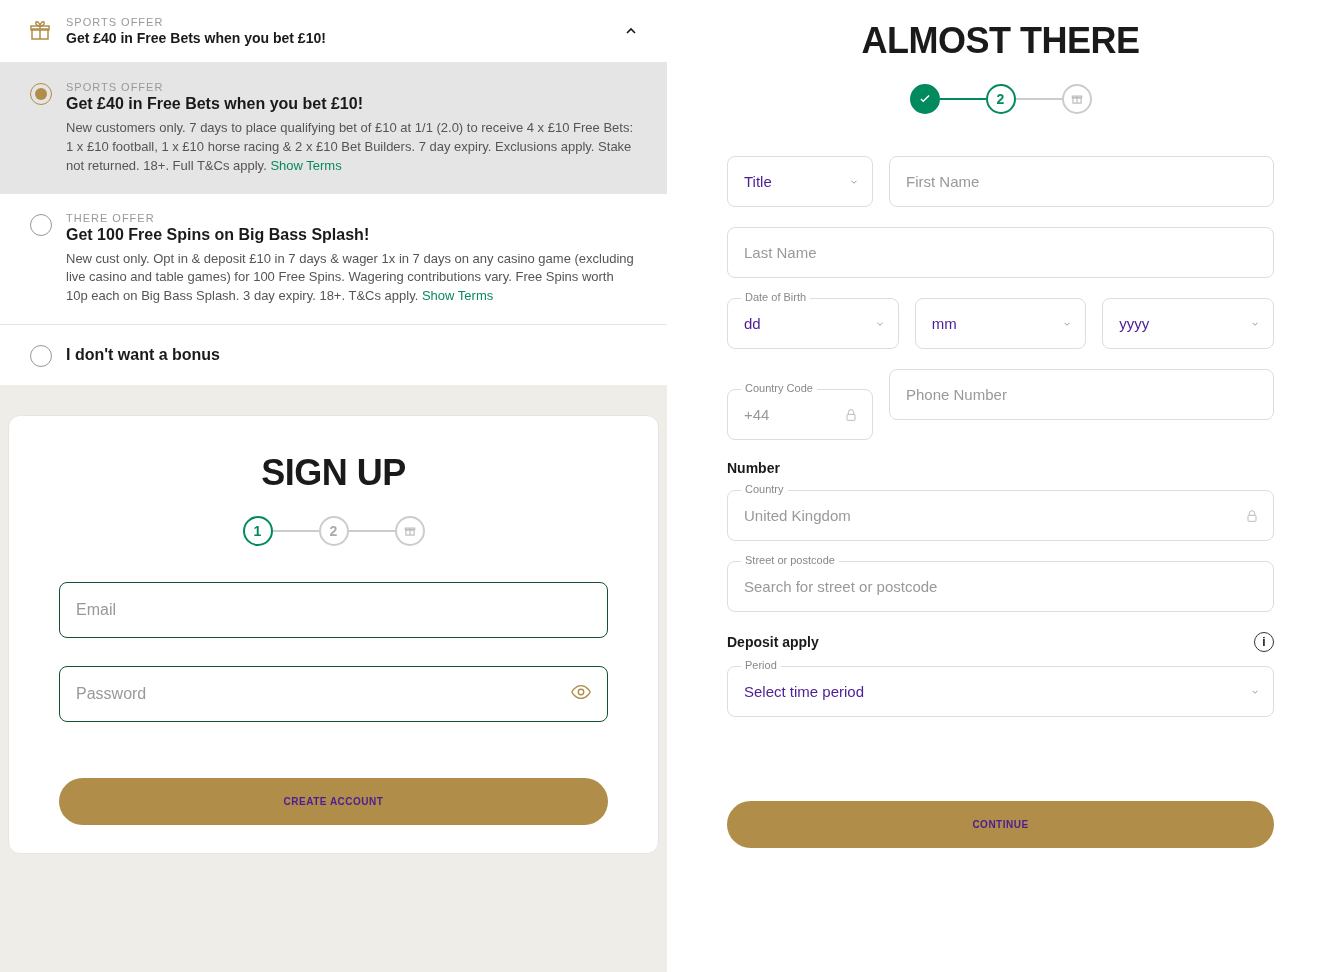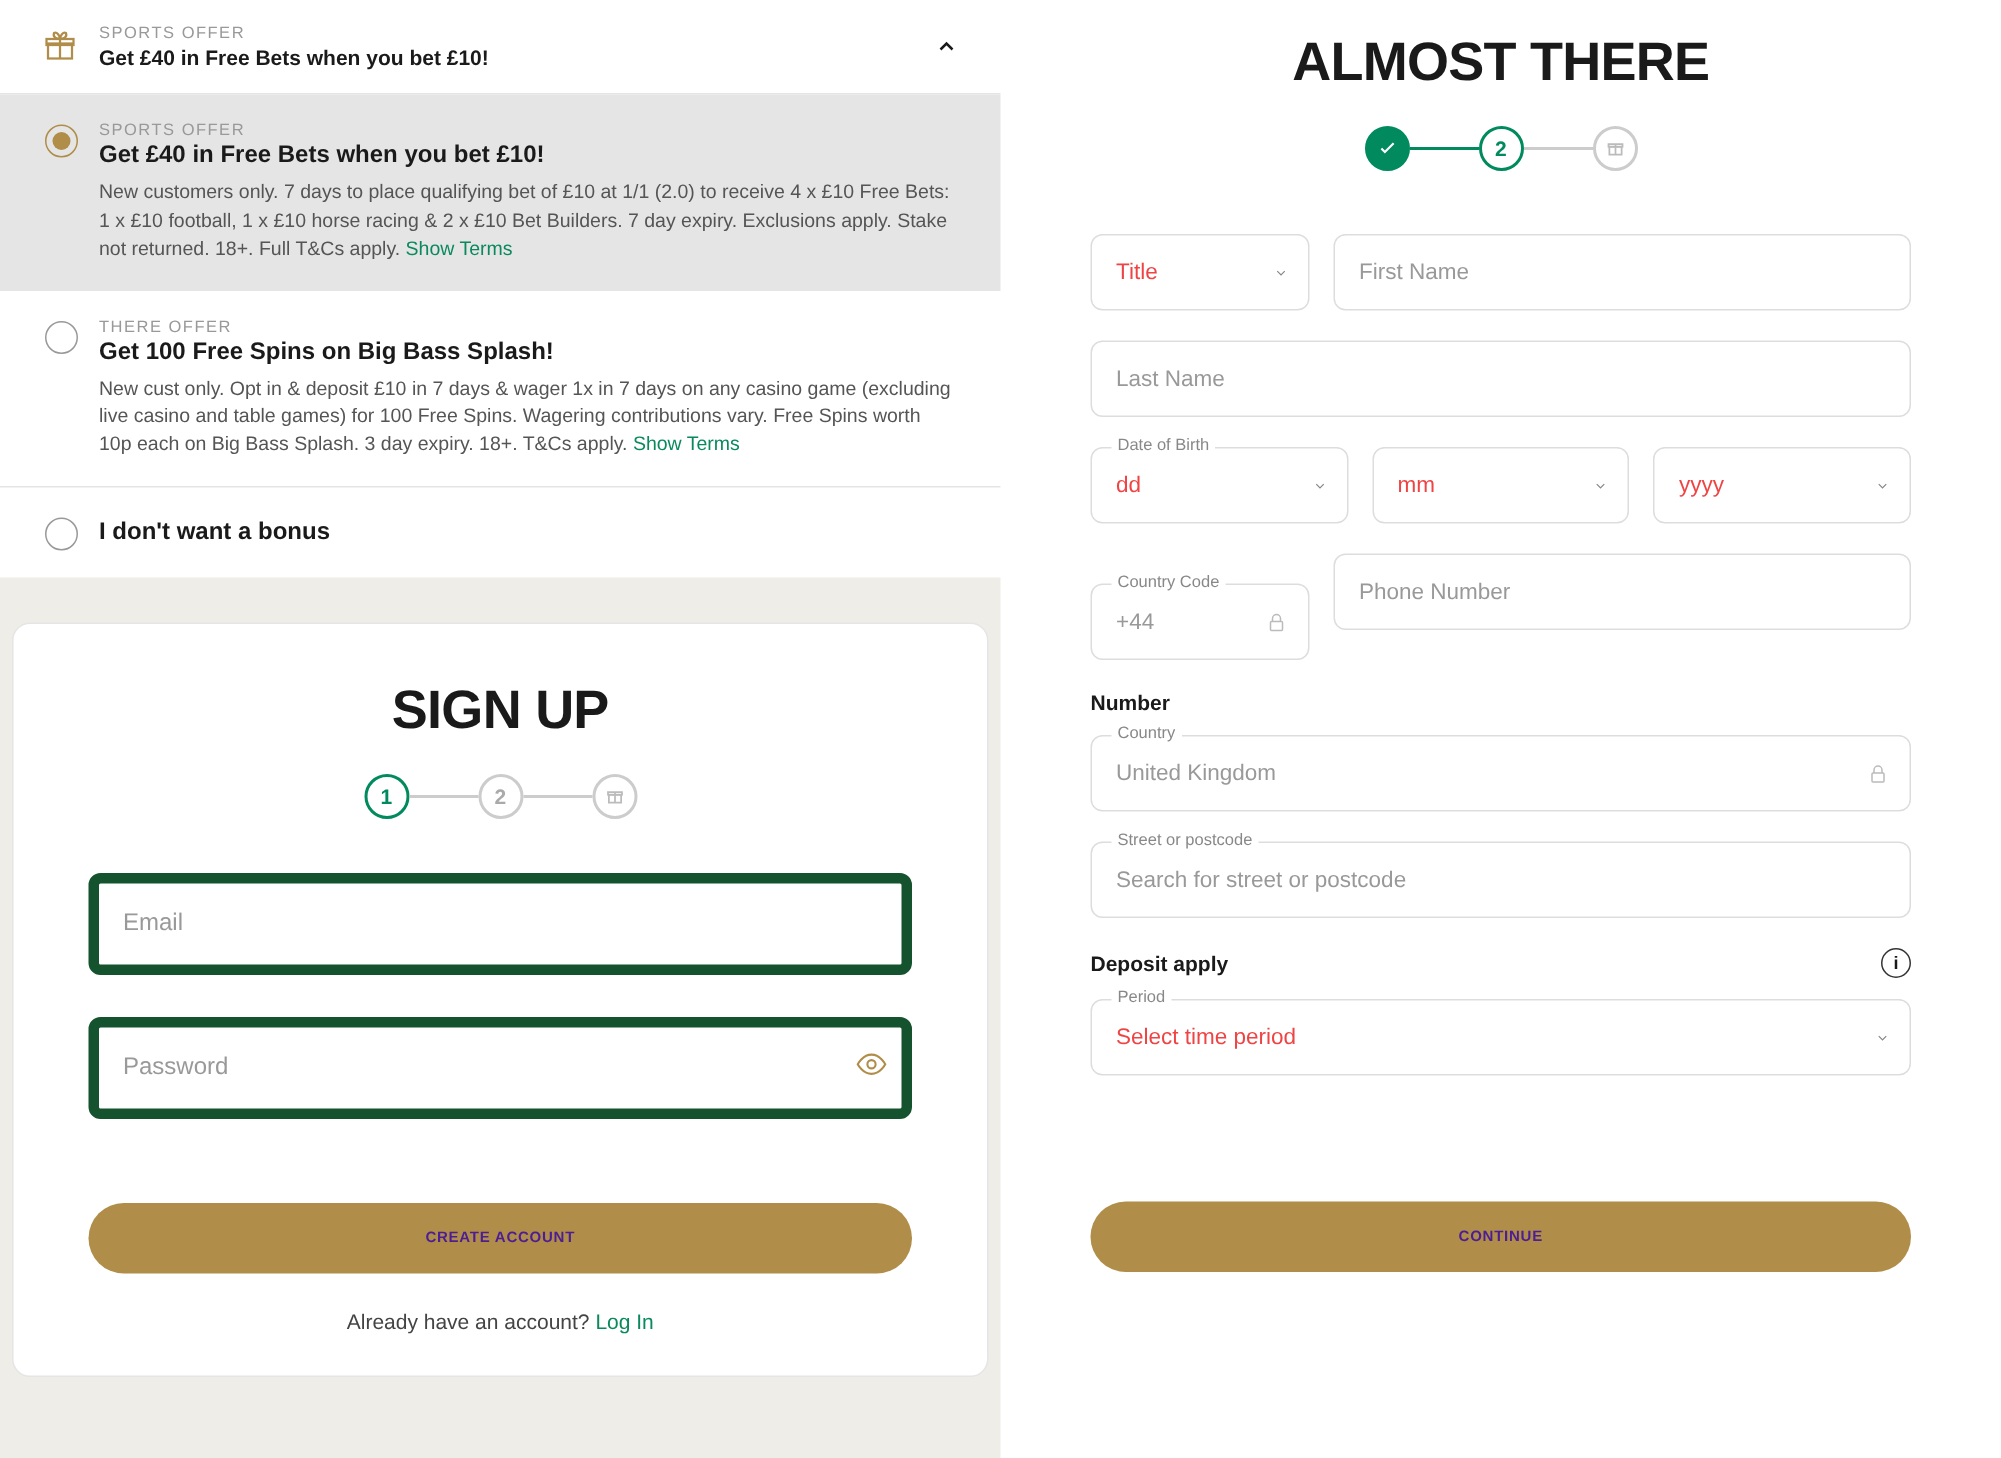--- a/index.html
+++ b/index.html
@@ -35,35 +35,35 @@
 .signup-title { font-size: 36px; font-weight: 900; text-align: center; letter-spacing: -0.5px; }
 .stepper { display: flex; align-items: center; justify-content: center; margin: 22px 0 36px; }
 .step-circle { width: 30px; height: 30px; border-radius: 50%; border: 2px solid #ccc; display: flex; align-items: center; justify-content: center; font-weight: 700; color: #aaa; font-size: 14px; }
 .step-circle.active { border-color: #008a5e; color: #008a5e; }
 .step-circle.done { background: #008a5e; border-color: #008a5e; }
 .step-circle svg { width: 14px; height: 14px; }
 .step-line { width: 46px; height: 1.5px; background: #ccc; }
 .step-line.done { background: #008a5e; }
 
 .input-wrap { position: relative; margin-bottom: 28px; }
-.txt-input { width: 100%; padding: 18px 16px; border: 7px solid #14532d; border-radius: 8px; font-size: 16px; color: #1a1a1a; background: #fff; }
+.txt-input { width: 100%; padding: 18px 16px; border: 1px solid #14532d; border-radius: 8px; font-size: 16px; color: #1a1a1a; background: #fff; }
 .txt-input::placeholder { color: #999; }
 .eye-btn { position: absolute; right: 16px; top: 50%; transform: translateY(-50%); cursor: pointer; }
 .eye-btn svg { width: 22px; height: 22px; stroke: #b08d48; fill: none; stroke-width: 1.5; }
 
 .primary-btn { width: 100%; padding: 18px; background: #b08d48; border: none; border-radius: 30px; font-size: 10px; font-weight: 800; letter-spacing: 0.5px; color: #4c1d95; cursor: pointer; margin-top: 28px; }
 .login-line { text-align: center; margin-top: 24px; font-size: 14px; color: #444; }
 .login-link { color: #0a8a5c; font-weight: 500; cursor: pointer; }
 
 
 .rt-title { font-size: 36px; font-weight: 900; text-align: center; letter-spacing: -0.5px; margin-bottom: 18px; }
 .row { display: flex; gap: 16px; margin-bottom: 20px; }
 .field { position: relative; flex: 1; }
 .field .float-label { position: absolute; top: -7px; left: 14px; background: #fff; padding: 0 4px; font-size: 11px; color: #888; }
-.sel, .inp { width: 100%; padding: 16px; border: 1px solid #ddd; border-radius: 8px; font-size: 15px; color: #ef4444; background: #fff; appearance: none; }
+.sel, .inp { width: 100%; padding: 16px; border: 1px solid #ddd; border-radius: 8px; font-size: 15px; color: #4c1d95; background: #fff; appearance: none; }
 .sel::placeholder, .inp::placeholder { color: #999; }
 .title-sel { width: 146px; flex: none; }
 .chev-down { position: absolute; right: 14px; top: 50%; transform: translateY(-50%); width: 10px; height: 10px; pointer-events: none; }
 .lock-icon { position: absolute; right: 14px; top: 50%; transform: translateY(-50%); width: 16px; height: 16px; }
 .locked-field .inp { color: #999; }
 .cc-field { width: 146px; flex: none; margin-top: 20px; }
 .section-label { font-size: 14px; font-weight: 700; margin: 16px 0 14px; }
 .section-row { display: flex; align-items: center; justify-content: space-between; margin: 16px 0 14px; }
 .info-circle { width: 20px; height: 20px; border: 1.5px solid #333; border-radius: 50%; display: flex; align-items: center; justify-content: center; font-size: 12px; font-weight: 700; cursor: pointer; }
 .stepper-rt { margin-bottom: 42px; }
@@ -134,21 +134,20 @@
           <input class="txt-input" placeholder="Email" style="">
         </div>
         <div class="input-wrap">
           <input class="txt-input" type="password" placeholder="Password" style="">
           <span class="eye-btn"><svg viewBox="0 0 24 24">
                 <path d="M2 12s3.5-7 10-7 10 7 10 7-3.5 7-10 7-10-7-10-7z"></path>
                 <circle cx="12" cy="12" r="3"></circle>
               </svg></span>
         </div>
         <button class="primary-btn">CREATE ACCOUNT</button>
-        <div class="login-line"><span>Already have an account? </span><span class="login-link">Log In</span></div>
       </div>
     </div>
   </div>
 
   <div class="right-panel">
     <div class="rt-title">ALMOST THERE</div>
     <div class="stepper stepper-rt">
       <div class="step-circle done">
           <svg viewBox="0 0 24 24">
             <path d="M5 12l4 4 10-10" stroke="#fff" stroke-width="2.5" fill="none"></path>

